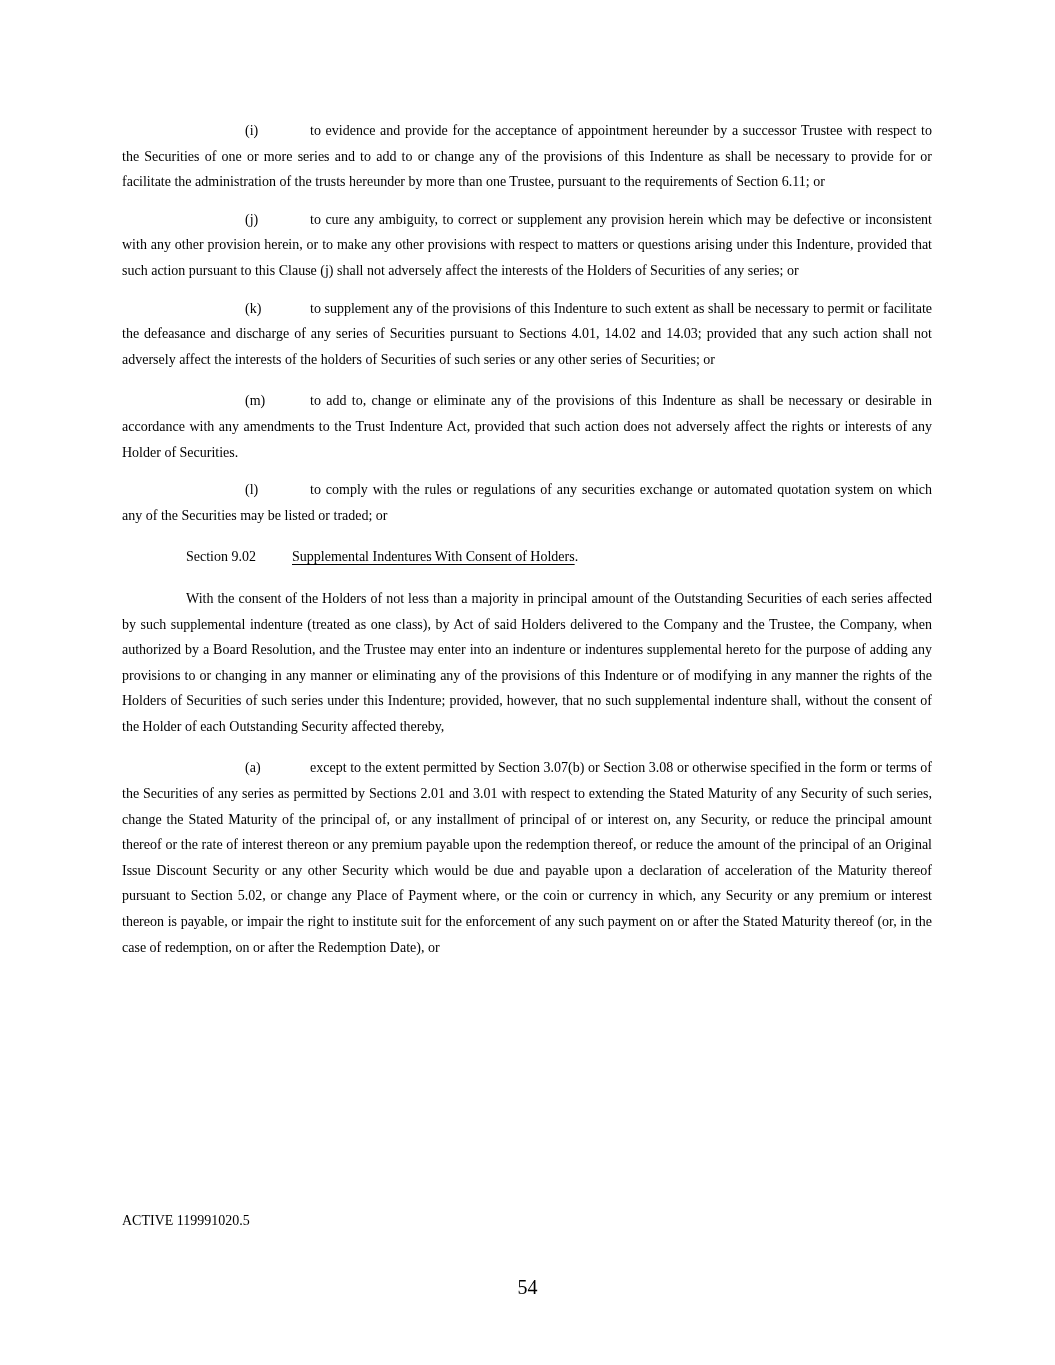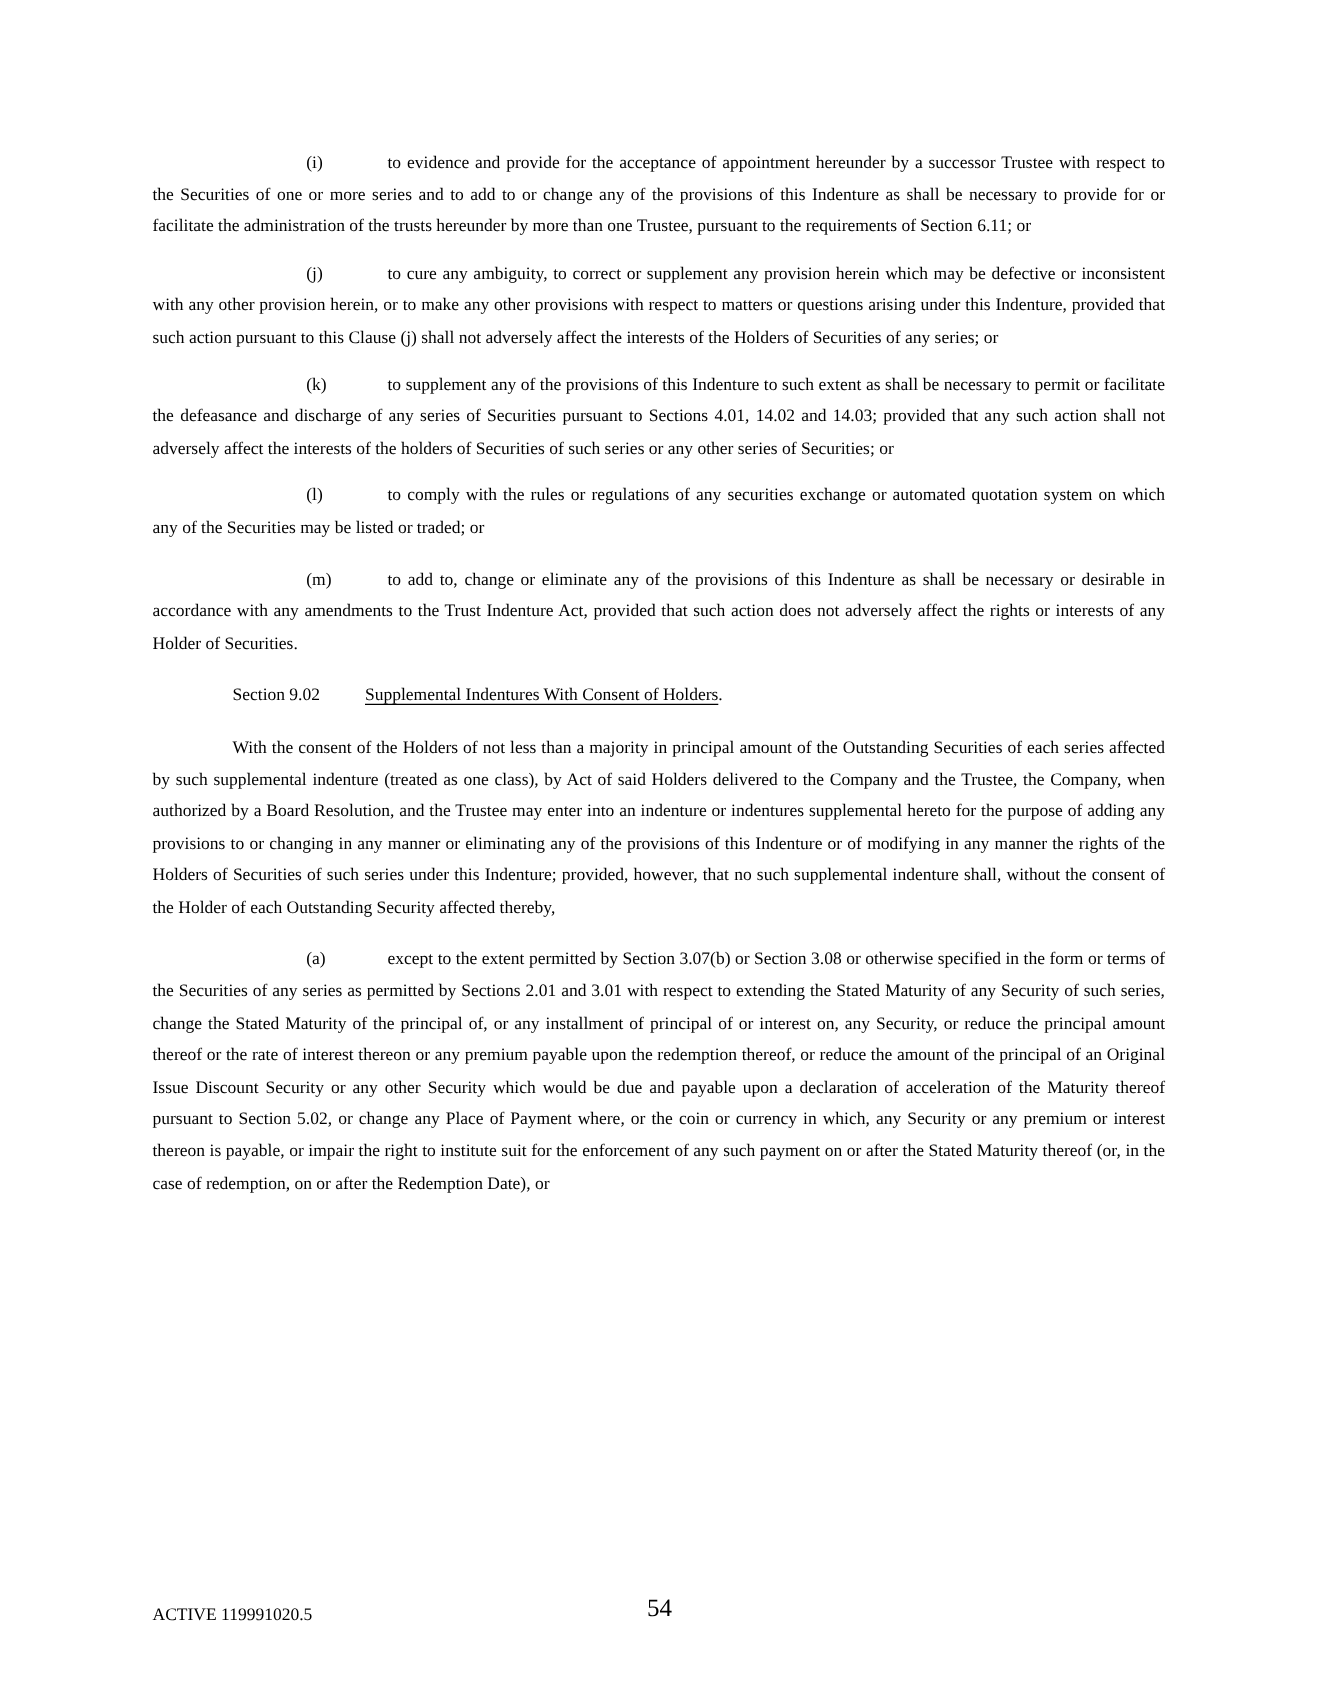--- a/index.html
+++ b/index.html
@@ -57,21 +57,21 @@
     text-decoration: underline;
     text-underline-offset: 3px;
   }
   .body-para {
     text-indent: 64px;
     margin-top: 16px !important;
   }
   .footer-id {
     position: absolute;
     left: 122px;
-    top: 1285px;
+    top: 1213px;
     font-size: 14px;
     line-height: 16px;
   }
   .footer-page {
     position: absolute;
     left: 0;
     top: 1275px;
     width: 1055px;
     text-align: center;
     font-size: 20px;
@@ -83,23 +83,23 @@
 
 <div class="page">
   <div class="content">
 
     <p class="clause first"><span class="marker">(i)</span><span>to evidence and provide for the acceptance of appointment hereunder by a successor Trustee with respect to the Securities of one or more series and to add to or change any of the provisions of this Indenture as shall be necessary to provide for or facilitate the administration of the trusts hereunder by more than one Trustee, pursuant to the requirements of Section 6.11; or</span></p>
 
     <p class="clause"><span class="marker">(j)</span><span>to cure any ambiguity, to correct or supplement any provision herein which may be defective or inconsistent with any other provision herein, or to make any other provisions with respect to matters or questions arising under this Indenture, provided that such action pursuant to this Clause (j) shall not adversely affect the interests of the Holders of Securities of any series; or</span></p>
 
     <p class="clause"><span class="marker">(k)</span><span>to supplement any of the provisions of this Indenture to such extent as shall be necessary to permit or facilitate the defeasance and discharge of any series of Securities pursuant to Sections 4.01, 14.02 and 14.03; provided that any such action shall not adversely affect the interests of the holders of Securities of such series or any other series of Securities; or</span></p>
 
+    <p class="clause spaced"><span class="marker">(m)</span><span>to add to, change or eliminate any of the provisions of this Indenture as shall be necessary or desirable in accordance with any amendments to the Trust Indenture Act, provided that such action does not adversely affect the rights or interests of any Holder of Securities.</span></p>
+
     <p class="clause"><span class="marker">(l)</span><span>to comply with the rules or regulations of any securities exchange or automated quotation system on which any of the Securities may be listed or traded; or</span></p>
-
-    <p class="clause spaced"><span class="marker">(m)</span><span>to add to, change or eliminate any of the provisions of this Indenture as shall be necessary or desirable in accordance with any amendments to the Trust Indenture Act, provided that such action does not adversely affect the rights or interests of any Holder of Securities.</span></p>
 
     <p class="section-heading"><span class="heading-label">Section 9.02</span><span class="heading-title">Supplemental Indentures With Consent of Holders</span><span>.</span></p>
 
     <p class="body-para">With the consent of the Holders of not less than a majority in principal amount of the Outstanding Securities of each series affected by such supplemental indenture (treated as one class), by Act of said Holders delivered to the Company and the Trustee, the Company, when authorized by a Board Resolution, and the Trustee may enter into an indenture or indentures supplemental hereto for the purpose of adding any provisions to or changing in any manner or eliminating any of the provisions of this Indenture or of modifying in any manner the rights of the Holders of Securities of such series under this Indenture; provided, however, that no such supplemental indenture shall, without the consent of the Holder of each Outstanding Security affected thereby,</p>
 
     <p class="clause spaced"><span class="marker">(a)</span><span>except to the extent permitted by Section 3.07(b) or Section 3.08 or otherwise specified in the form or terms of the Securities of any series as permitted by Sections 2.01 and 3.01 with respect to extending the Stated Maturity of any Security of such series, change the Stated Maturity of the principal of, or any installment of principal of or interest on, any Security, or reduce the principal amount thereof or the rate of interest thereon or any premium payable upon the redemption thereof, or reduce the amount of the principal of an Original Issue Discount Security or any other Security which would be due and payable upon a declaration of acceleration of the Maturity thereof pursuant to Section 5.02, or change any Place of Payment where, or the coin or currency in which, any Security or any premium or interest thereon is payable, or impair the right to institute suit for the enforcement of any such payment on or after the Stated Maturity thereof (or, in the case of redemption, on or after the Redemption Date), or</span></p>
 
   </div>
 
   <div class="footer-id">ACTIVE 119991020.5</div>

